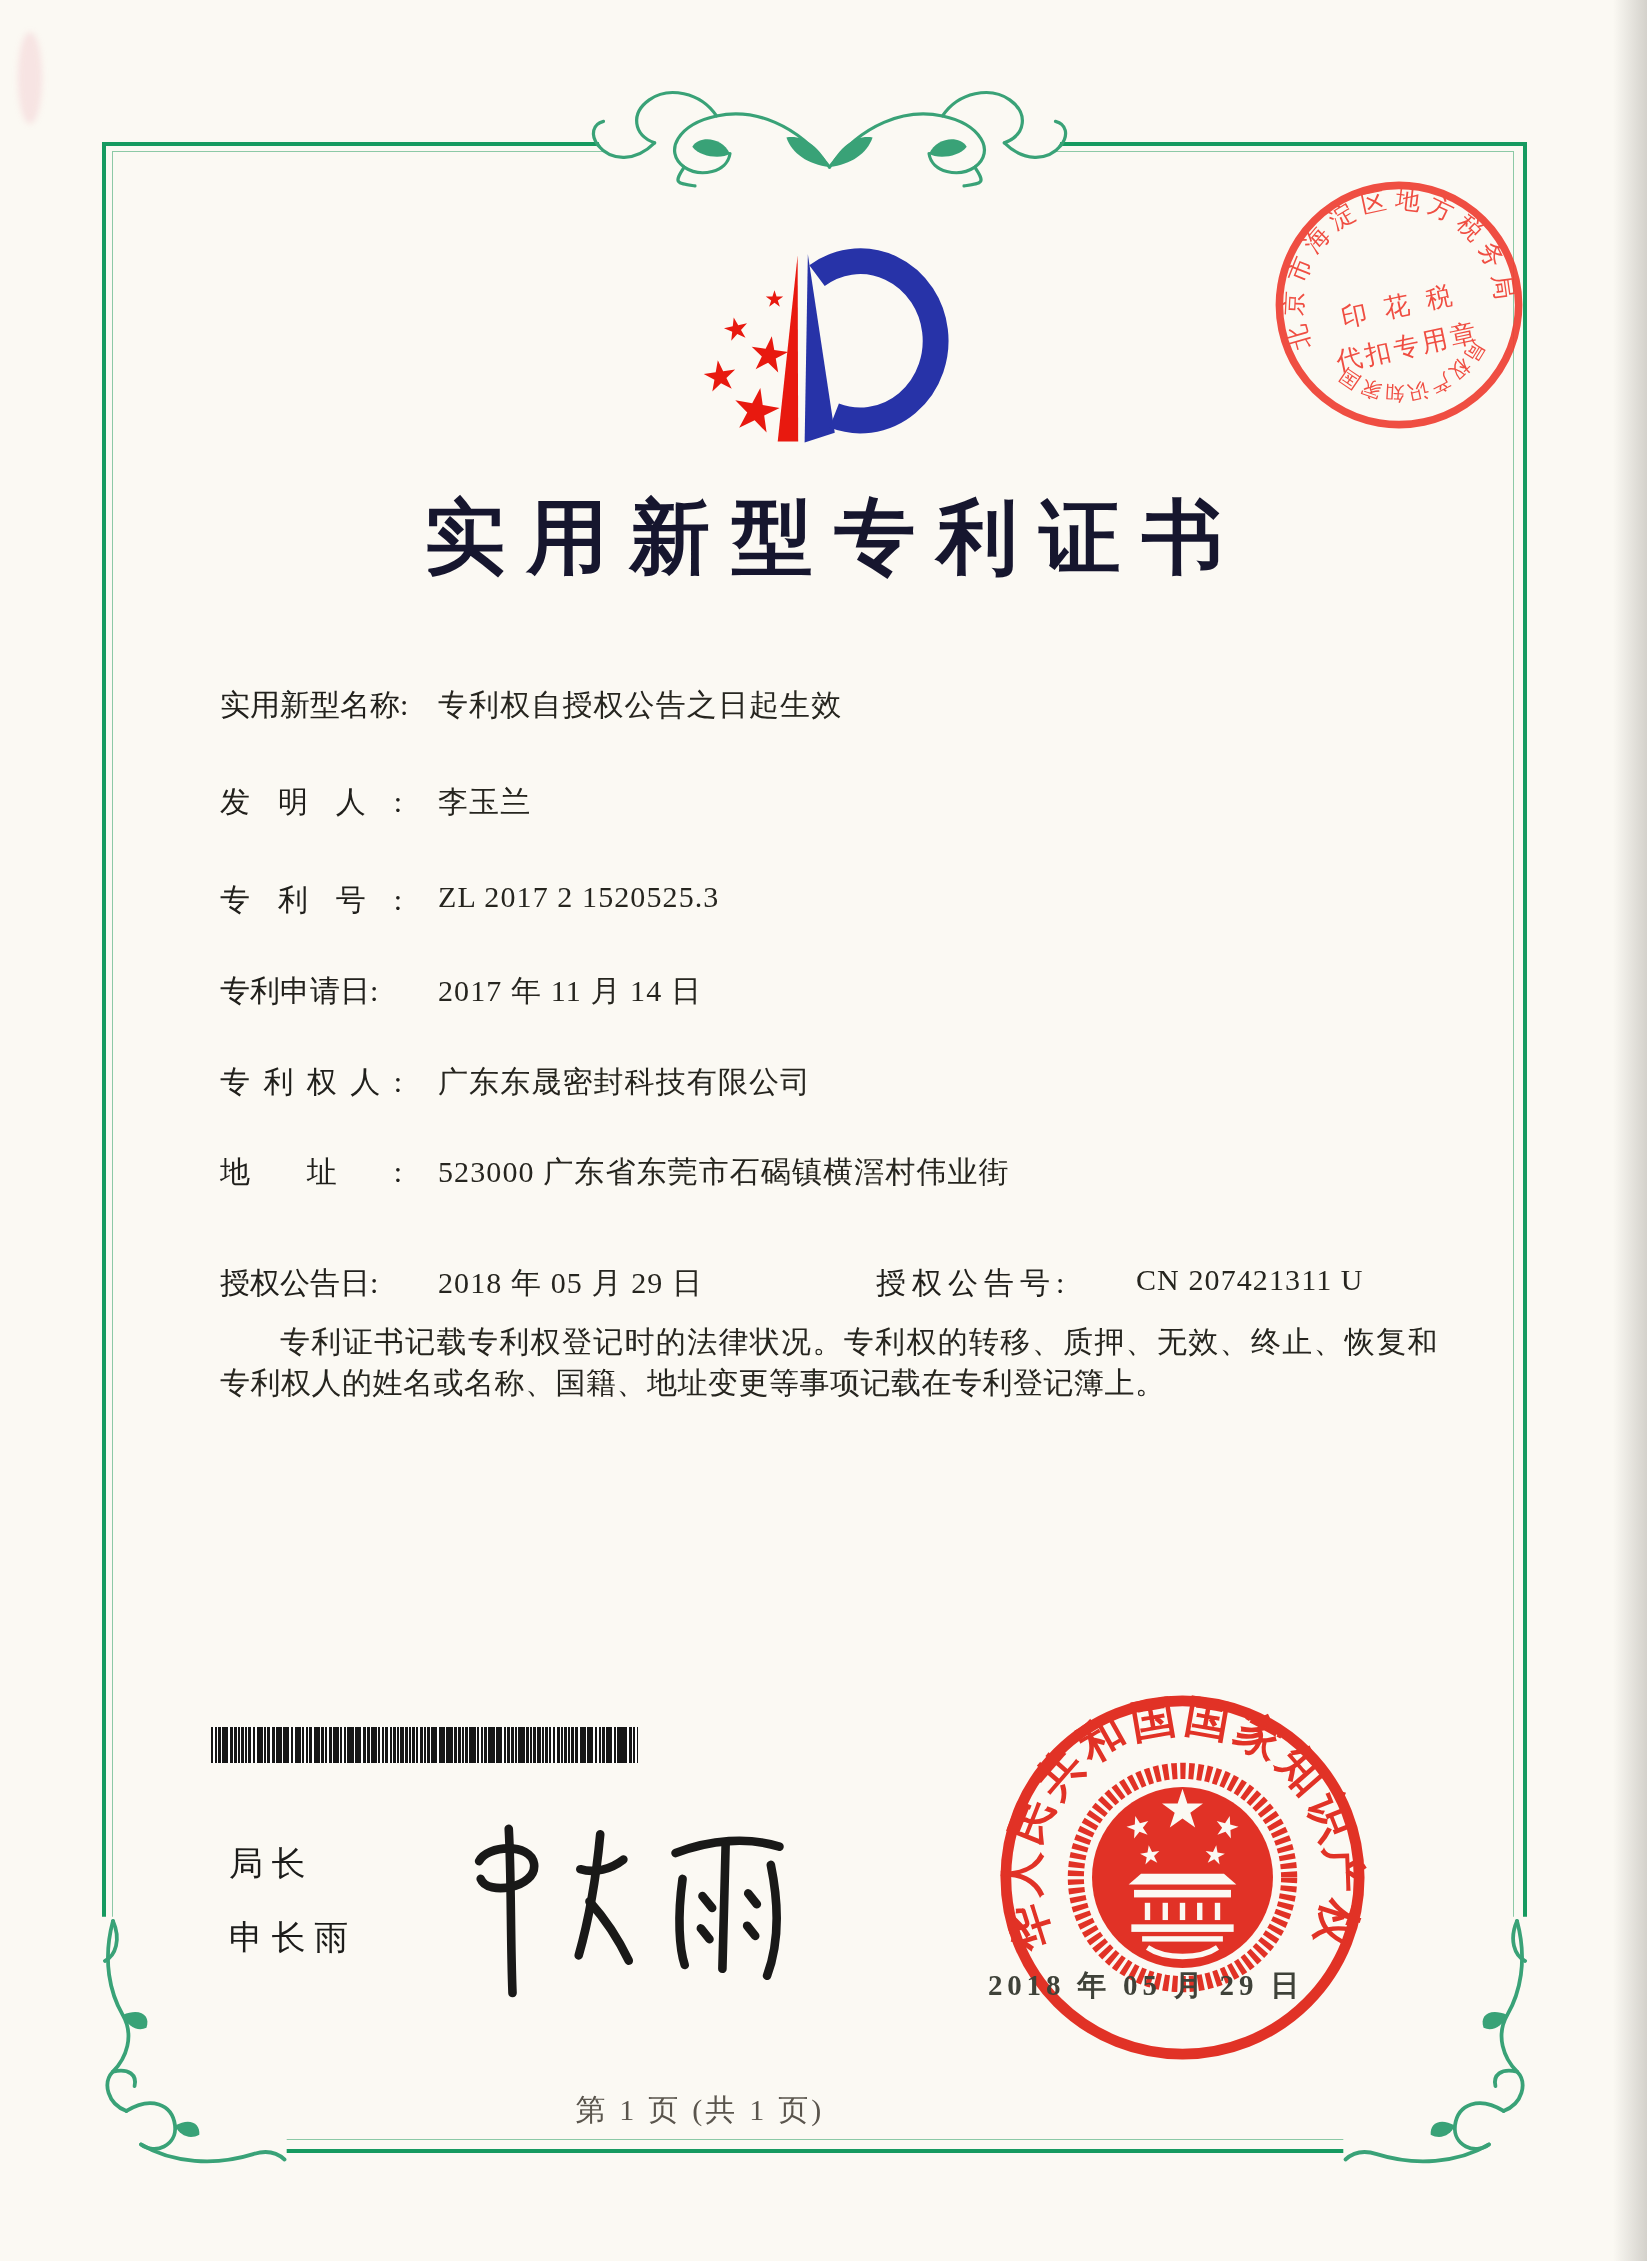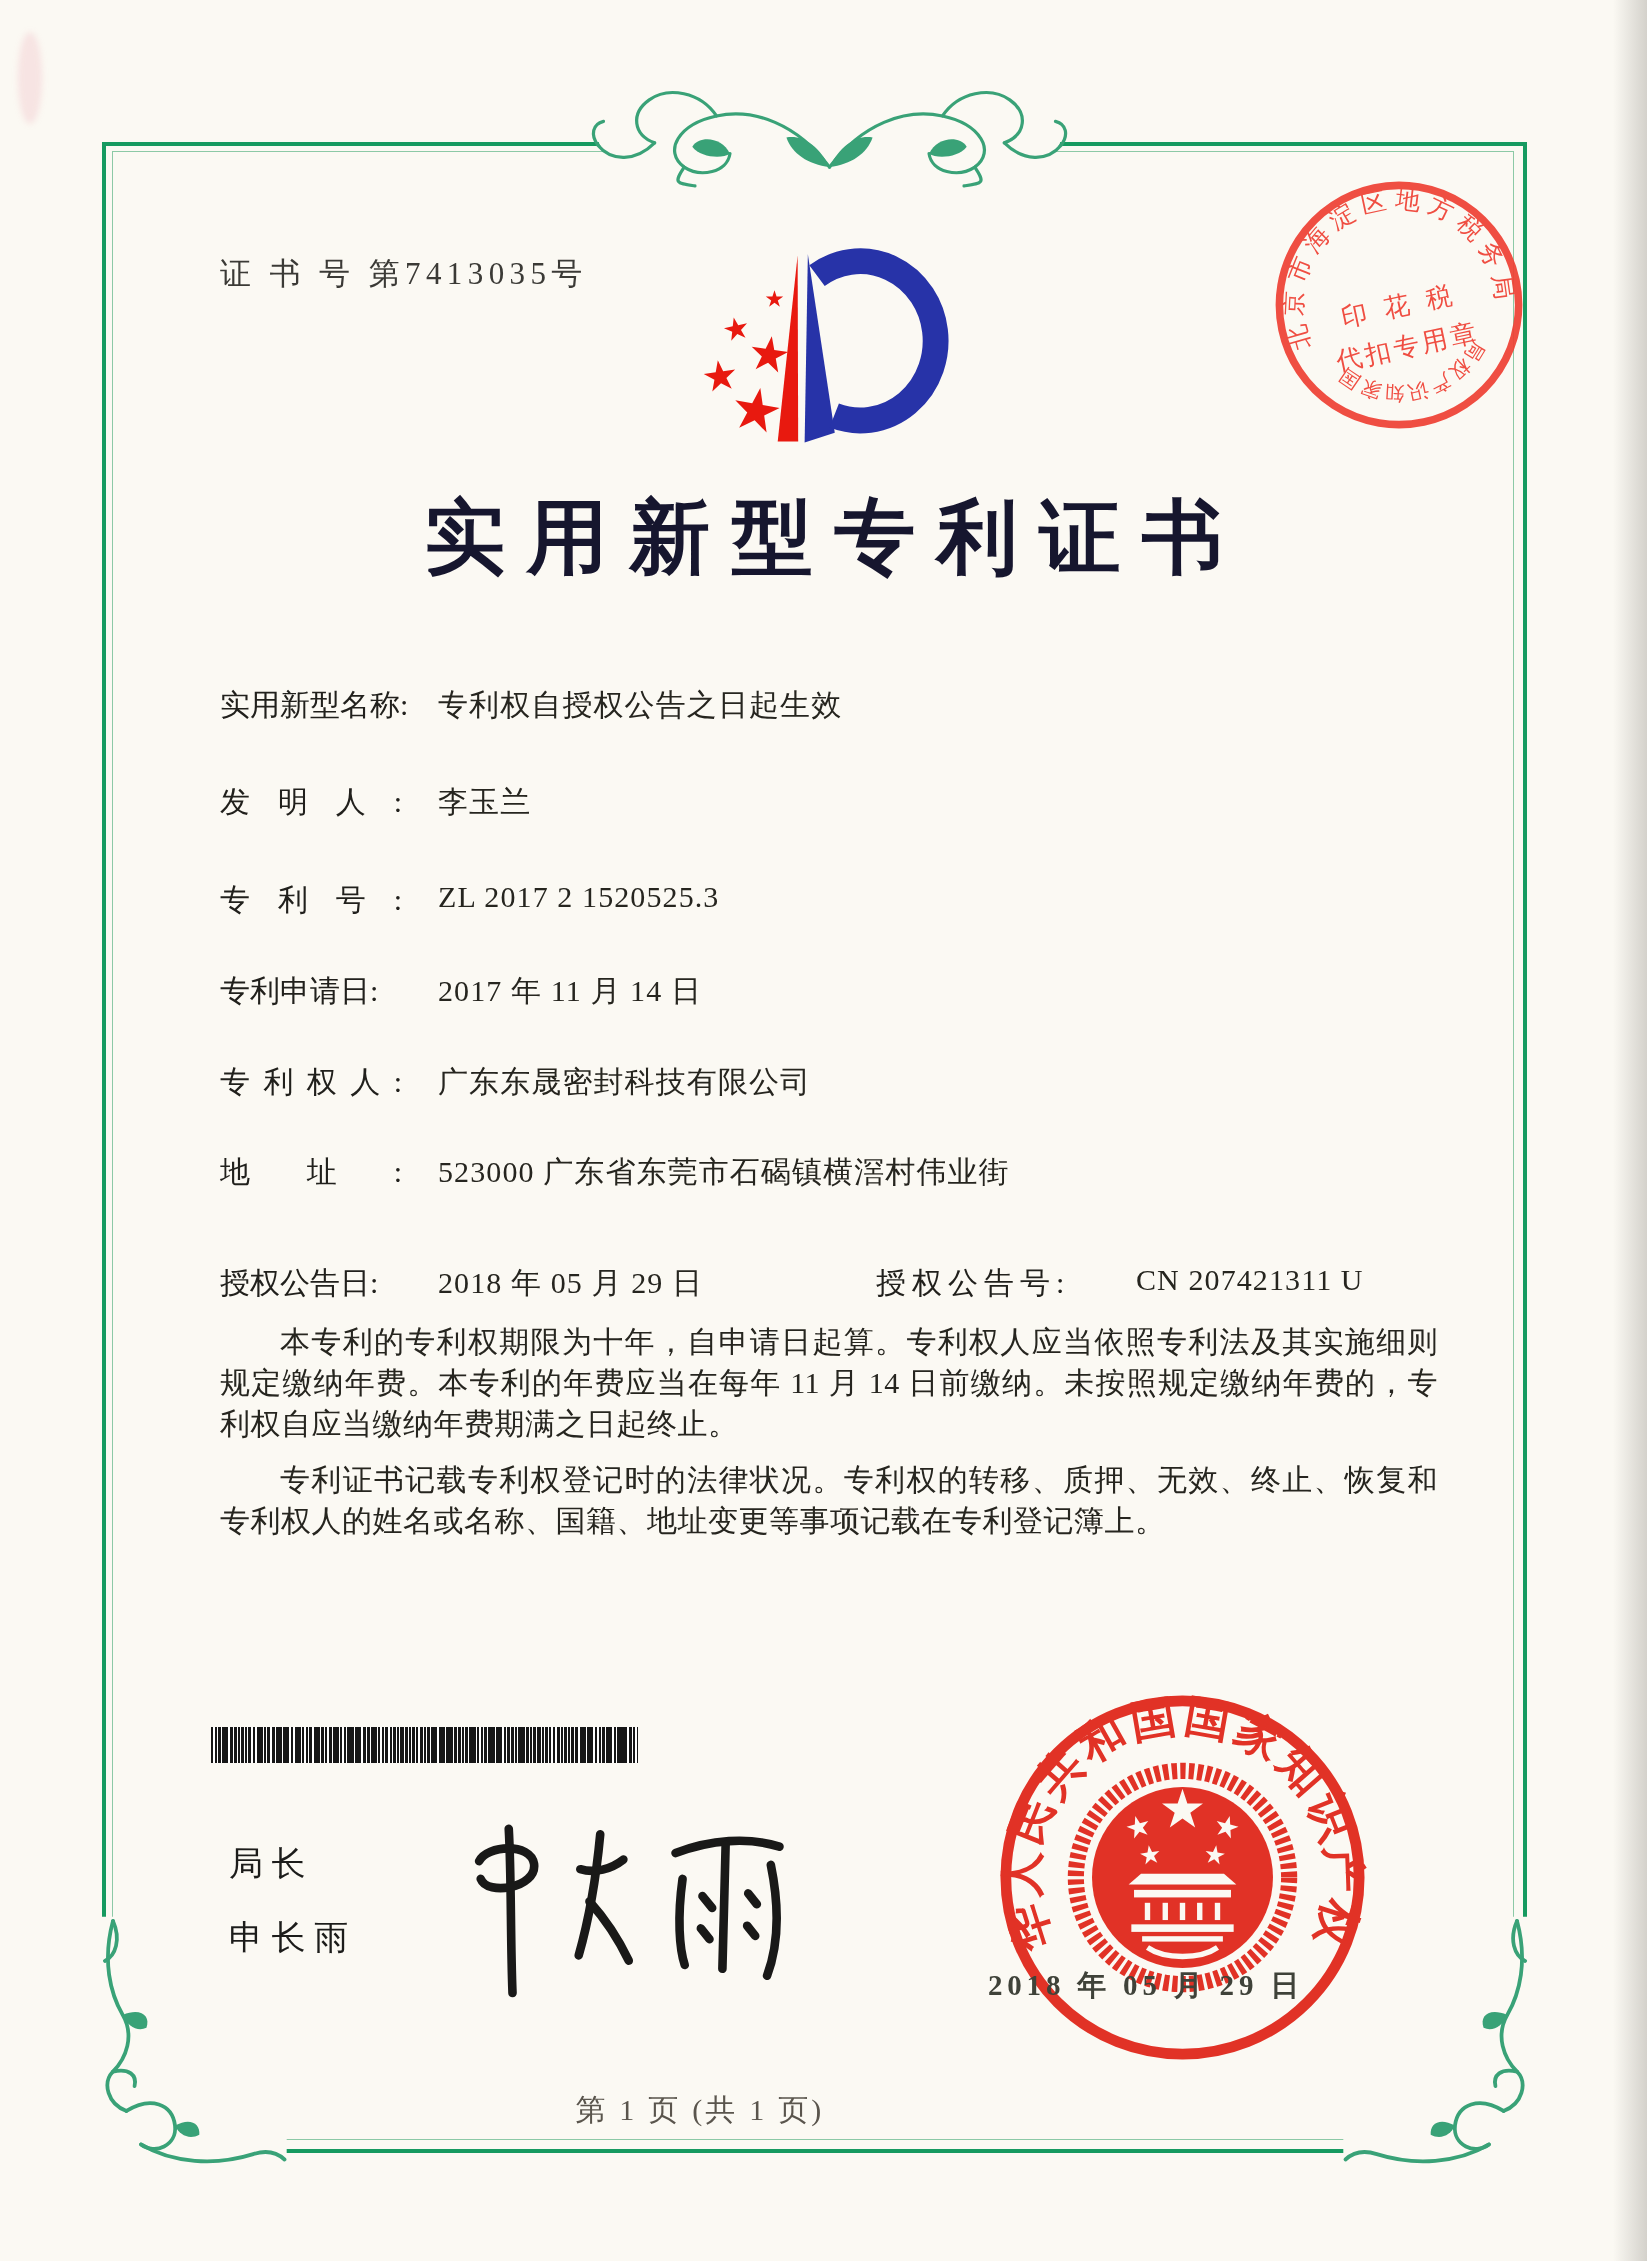--- a/index.html
+++ b/index.html
@@ -70,21 +70,20 @@
       <path d="M1540,310 C1480,230 1400,200 1330,215 C1260,230 1230,280 1270,310 C1300,330 1350,320 1355,285"></path>
       <path d="M1330,215 C1300,170 1240,160 1205,185 C1170,210 1175,250 1215,265"></path>
       <path d="M1215,265 C1180,300 1135,300 1110,270 C1095,250 1100,230 1120,225"></path>
       <path d="M1355,285 C1340,255 1300,250 1285,272 C1300,292 1340,295 1355,285 Z" style="fill:var(--ornament-green);stroke:none"></path>
       <path d="M1540,310 C1520,270 1490,250 1460,255 C1470,285 1500,305 1540,310 Z" style="fill:var(--ornament-green);stroke:none"></path>
       <path d="M1270,310 C1250,340 1255,340 1290,345"></path>
     </g>
     <use href="#flourish-half" transform="translate(3080,0) scale(-1,1)"></use>
   </svg>
 
-  <div class="abs cert-no">证 书 号 第7413035号</div>
 
   <svg style="left:684px;top:245px;" width="280" height="226" viewBox="1270 455 520 420">
     <g style="fill:var(--logo-red)">
       <use href="#star5" transform="translate(1438,556) scale(17)"></use>
       <use href="#star5" transform="translate(1367,612) scale(23) rotate(-12)"></use>
       <use href="#star5" transform="translate(1428,660) scale(36) rotate(8)"></use>
       <use href="#star5" transform="translate(1337,700) scale(31) rotate(-8)"></use>
       <use href="#star5" transform="translate(1404,764) scale(44) rotate(10)"></use>
       <path d="M1481,474 L1444,820 L1482,820 Z"></path>
     </g>
@@ -140,21 +139,20 @@
   </div>
 
   <div class="abs row" style="top:1263px">
     <span class="lbl">授权公告日:</span>
     <span class="val">2018 年 05 月 29 日</span>
     <span class="grant-no-label">授权公告号:</span>
     <span class="grant-no-value">CN 207421311 U</span>
   </div>
 
   <div class="abs paras">
-    <p>本专利的专利权期限为十年，自申请日起算。专利权人应当依照专利法及其实施细则规定缴纳年费。本专利的年费应当在每年 11 月 14 日前缴纳。未按照规定缴纳年费的，专利权自应当缴纳年费期满之日起终止。</p>
     <p>专利证书记载专利权登记时的法律状况。专利权的转移、质押、无效、终止、恢复和专利权人的姓名或名称、国籍、地址变更等事项记载在专利登记簿上。</p>
   </div>
 
   <div class="abs barcode"></div>
 
   <div class="abs officer-title">局长</div>
   <div class="abs officer-name">申长雨</div>
 
   <svg style="left:463px;top:1799px;" width="409" height="205" viewBox="860 3340 760 380">
     <g style="fill:none;stroke:var(--signature-ink);stroke-width:16;stroke-linecap:round;stroke-linejoin:round;">

